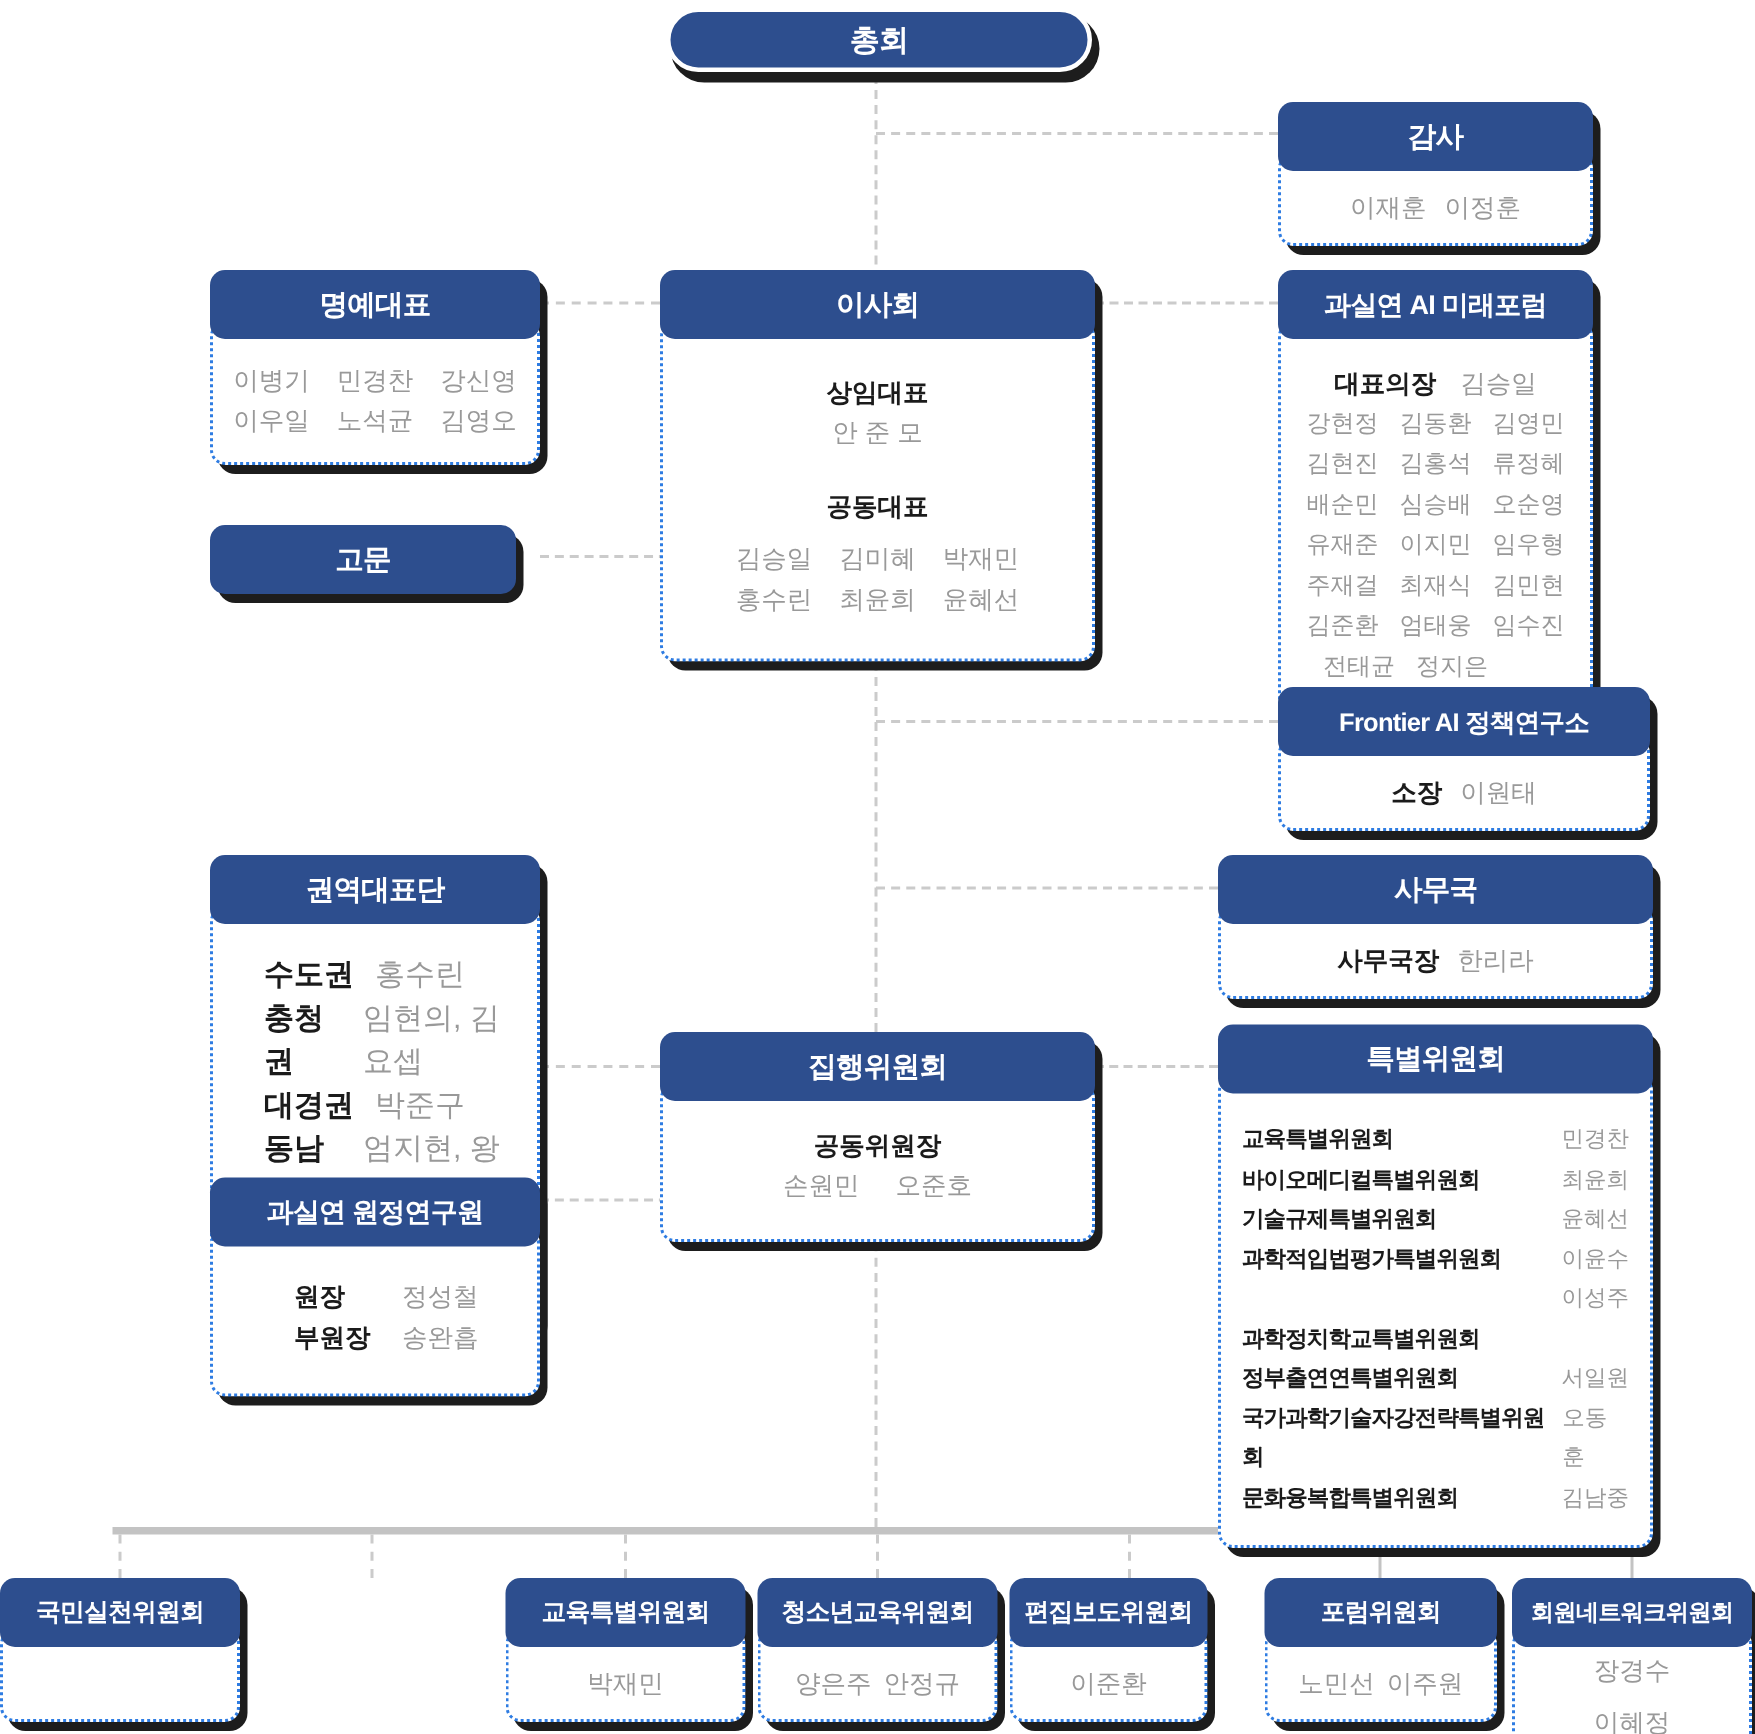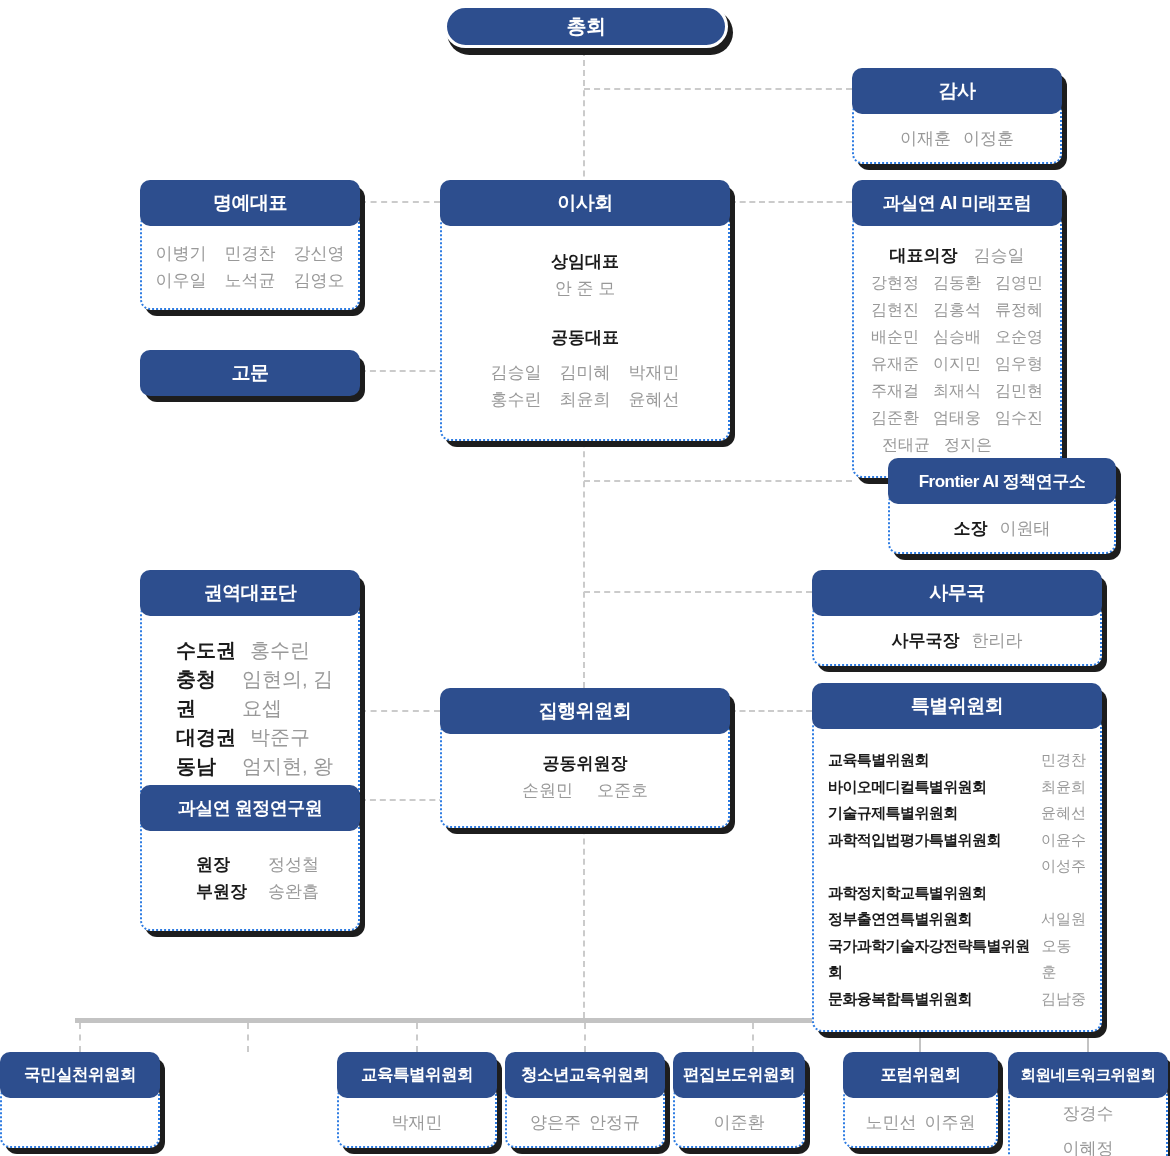--- a/index.html
+++ b/index.html
@@ -173,25 +173,25 @@
           <span>엄태웅</span>
           <span>임수진</span>
         </div>
       <div class="name-row tight" style="justify-content:flex-start;padding-left:16px;">
           <span>전태균</span>
           <span>정지은</span>
         </div>
     </div>
   </div>
 
-  <div class="box" style="left:140px;top:350px;width:220px;">
+  <div class="box" style="left:140px;top:350px;width:204px;">
     <div class="hd">고문</div>
   </div>
 
-  <div class="box" style="left:888px;top:458px;width:228px;">
+  <div class="box" style="left:852px;top:458px;width:248px;">
     <div class="hd sm">Frontier AI 정책연구소</div>
     <div class="bd bd-one">
       <span class="lbl">소장</span>
       <span>이원태</span>
     </div>
   </div>
 
   <div class="box" style="left:140px;top:570px;width:220px;">
     <div class="hd">권역대표단</div>
     <div class="bd" style="padding-top:30px;padding-bottom:20px;line-height:29px;">

